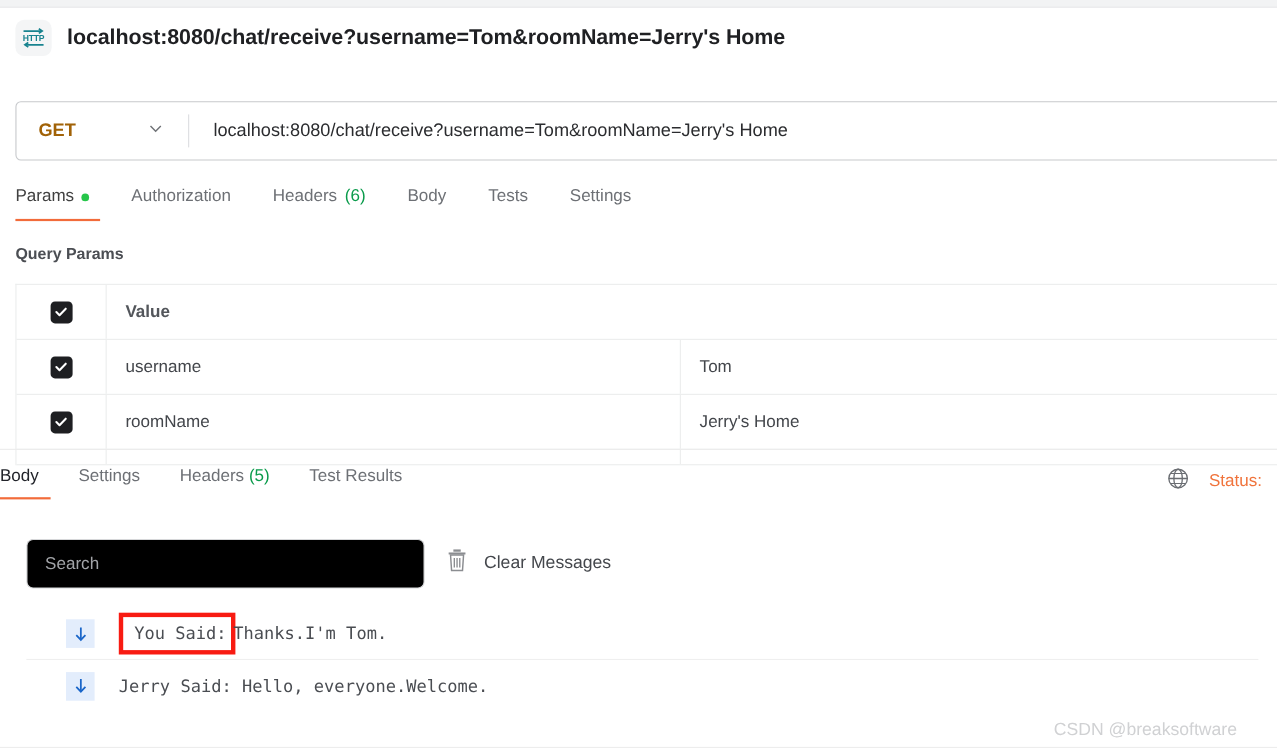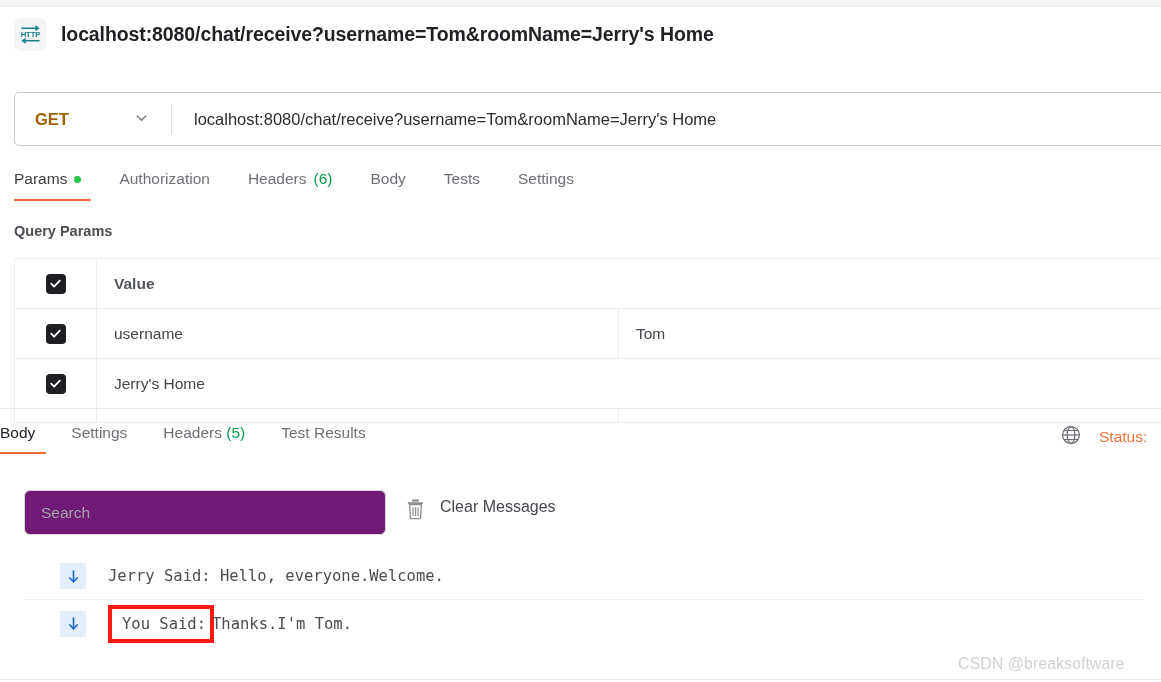--- a/index.html
+++ b/index.html
@@ -137,26 +137,26 @@
     display: flex; align-items: center; gap: 17px;
   }
   .status-txt { font-size: 15.5px; color: #f0733b; white-space: nowrap; }
 
   
   .search-box {
     position: absolute; top: 490px; left: 24px;
     width: 362px; height: 45px;
     border: 1px solid #d6d7d9; border-radius: 6px;
     display: flex; align-items: center; padding-left: 16px;
-    background: #701a75;
+    background: #000000;
   }
   .search-ph { font-size: 15.5px; color: #a2a4a8; }
   .clear-msgs {
     position: absolute; top: 498px; left: 405px;
-    display: flex; align-items: flex-start; gap: 14px;
+    display: flex; align-items: center; gap: 14px;
   }
   .clear-label { font-size: 16px; color: #44474c; white-space: nowrap; }
 
   
   .msg-area { position: absolute; top: 553px; left: 24px; width: 1120px; }
   .msg-row {
     display: flex; align-items: center; height: 47px;
     border-bottom: 1px solid #efefef;
   }
   .msg-row:last-child { border-bottom: none; }
@@ -272,20 +272,21 @@
     </div>
 
     <div class="qp-row">
       <div class="qp-cell-check">
         <span class="cbox">
           <svg width="13" height="13" viewBox="0 0 14 14">
             <path d="M2.4 7.2 L5.5 10.3 L11.6 3.9" stroke="#fff" stroke-width="2" fill="none" stroke-linecap="round" stroke-linejoin="round"></path>
           </svg>
         </span>
       </div>
+      <div class="qp-cell-key">roomName</div>
       <div class="qp-cell-val">Jerry's Home</div>
     </div>
 
     <div class="qp-row partial">
       <div class="qp-cell-check"></div>
       <div class="qp-cell-key"></div>
       <div class="qp-cell-val"></div>
     </div>
 
   </div>
@@ -332,38 +333,38 @@
         <rect x="3" y="4.4" width="16" height="1.9" fill="#8b8d91"></rect>
         <path d="M4.8 6.8 H17.2 L16.2 21.6 H5.8 Z" stroke="#8b8d91" stroke-width="1.4" fill="none"></path>
         <path d="M8.4 9.6 V18.8 M11 9.6 V18.8 M13.6 9.6 V18.8" stroke="#8b8d91" stroke-width="1.3" fill="none"></path>
       </svg>
     </span>
     <span class="clear-label">Clear Messages</span>
   </div>
 
   <div class="msg-area">
 
+    <div class="msg-row highlighted">
+      <span class="arrow-box">
+        <svg width="17" height="17" viewBox="0 0 18 18">
+          <path d="M9 2.5 V14.2" stroke="#1a66c9" stroke-width="1.7" fill="none"></path>
+          <path d="M4.6 10 L9 14.6 L13.4 10" stroke="#1a66c9" stroke-width="1.7" fill="none"></path>
+        </svg>
+      </span>
+      <span class="msg-text"><span class="hl-prefix">You Said:</span><span>Thanks.I'm Tom.</span></span>
+    </div>
+
     <div class="msg-row">
       <span class="arrow-box">
         <svg width="17" height="17" viewBox="0 0 18 18">
           <path d="M9 2.5 V14.2" stroke="#1a66c9" stroke-width="1.7" fill="none"></path>
           <path d="M4.6 10 L9 14.6 L13.4 10" stroke="#1a66c9" stroke-width="1.7" fill="none"></path>
         </svg>
       </span>
       <span class="msg-text">Jerry Said: Hello, everyone.Welcome.</span>
     </div>
 
-    <div class="msg-row highlighted">
-      <span class="arrow-box">
-        <svg width="17" height="17" viewBox="0 0 18 18">
-          <path d="M9 2.5 V14.2" stroke="#1a66c9" stroke-width="1.7" fill="none"></path>
-          <path d="M4.6 10 L9 14.6 L13.4 10" stroke="#1a66c9" stroke-width="1.7" fill="none"></path>
-        </svg>
-      </span>
-      <span class="msg-text"><span class="hl-prefix">You Said:</span><span>Thanks.I'm Tom.</span></span>
-    </div>
-
   </div>
 
   <div class="watermark">CSDN @breaksoftware</div>
   <div class="bottom-line"></div>
 
 </div>
 
 </body></html>

